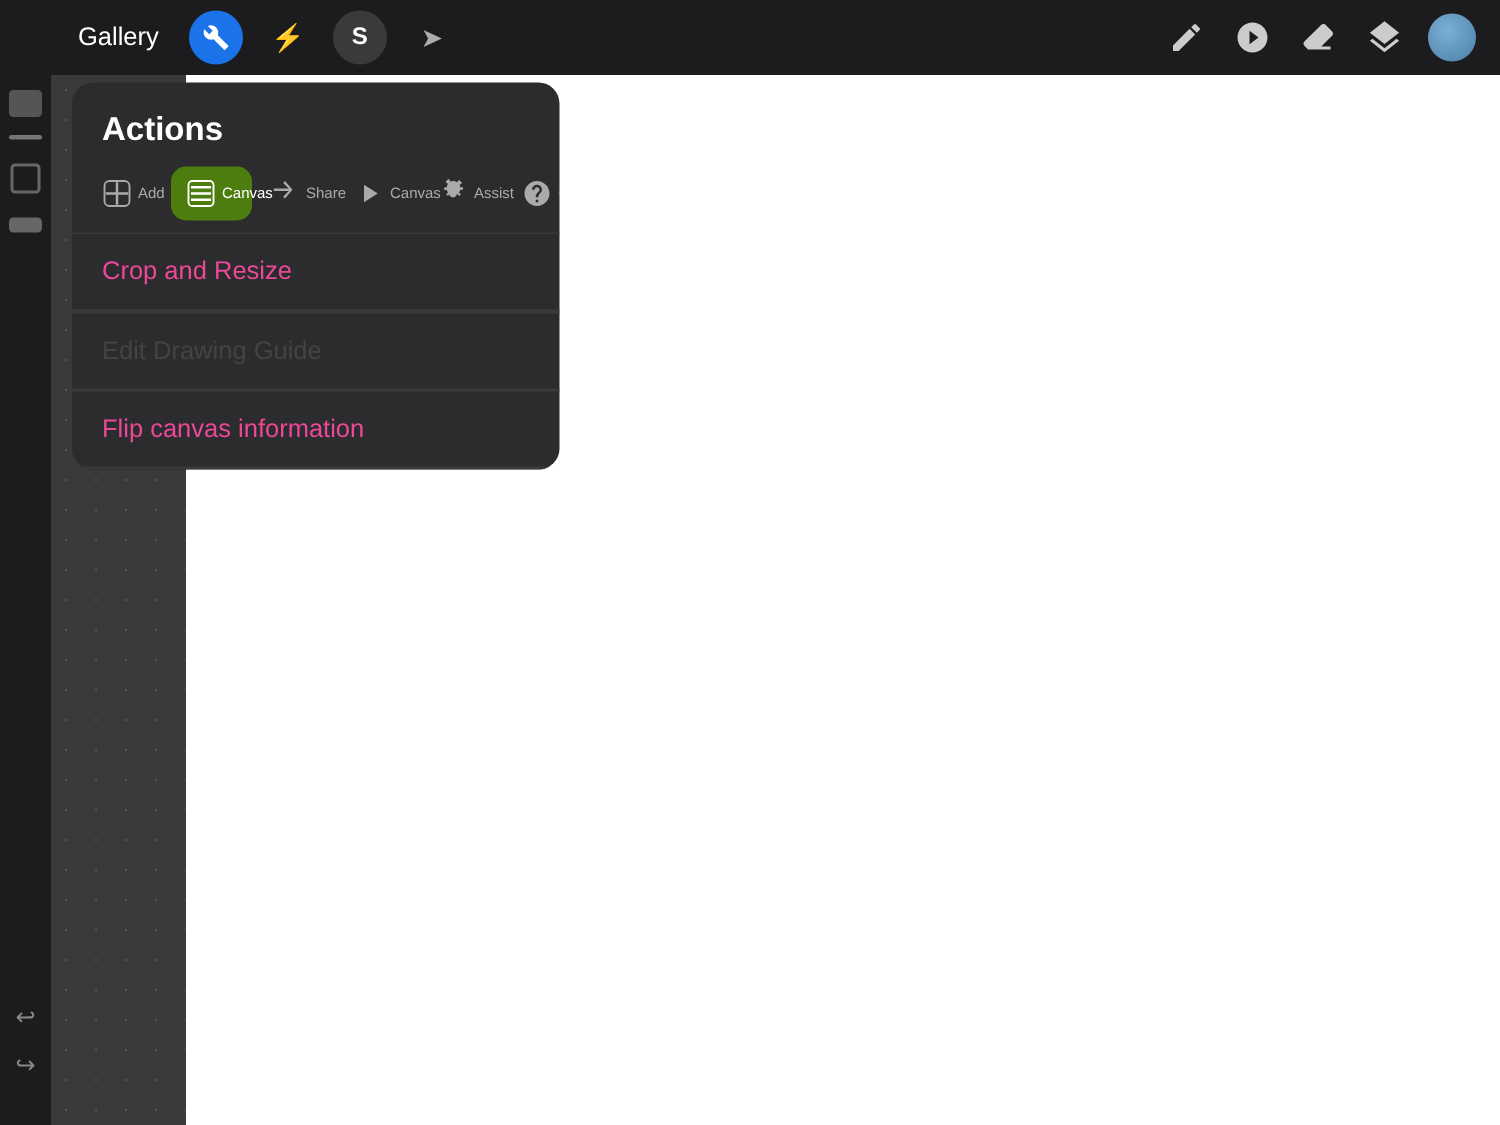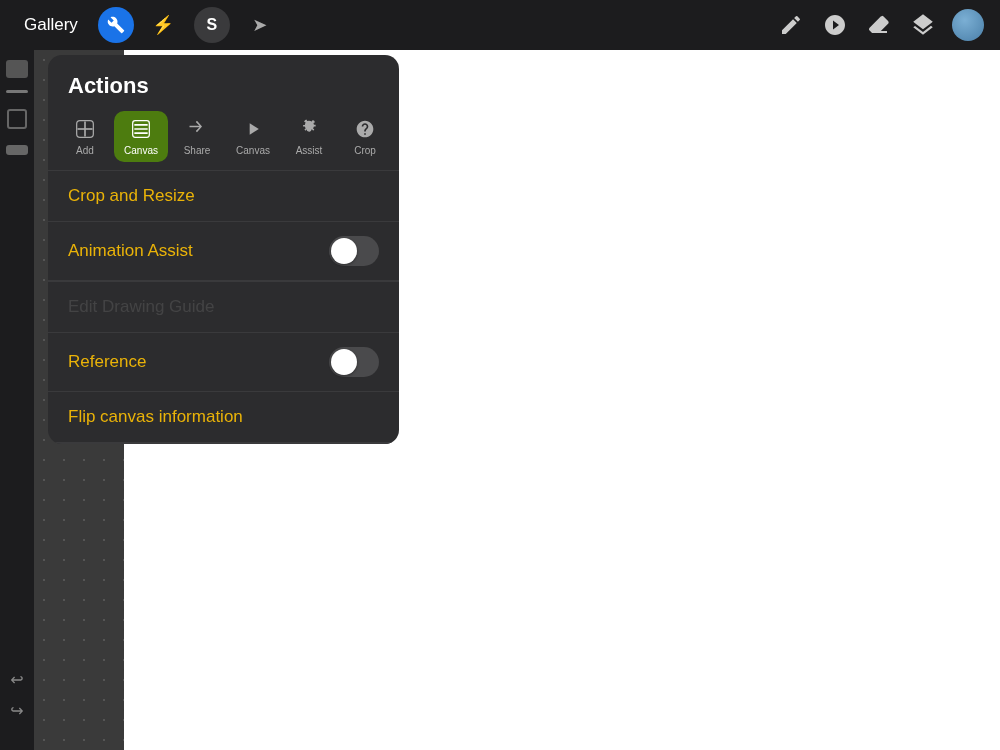--- a/index.html
+++ b/index.html
@@ -35,20 +35,21 @@
     }
 
     .gallery-btn {
       color: #fff;
       font-size: 17px;
       font-weight: 400;
       cursor: pointer;
       background: none;
       border: none;
       padding: 4px 8px;
+      margin-left: 28px;
     }
 
     .toolbar-icon {
       width: 36px;
       height: 36px;
       border-radius: 50%;
       display: flex;
       align-items: center;
       justify-content: center;
       cursor: pointer;
@@ -144,21 +145,21 @@
       background-image: radial-gradient(circle, #555 1px, transparent 1px);
       background-size: 20px 20px;
       pointer-events: none;
     }
 
     
     .actions-panel {
       position: absolute;
       top: 55px;
       left: 48px;
-      width: 351px;
+      width: 325px;
       background-color: #2c2c2e;
       border-radius: 14px;
       z-index: 200;
       overflow: hidden;
     }
 
     .actions-title {
       color: #ffffff;
       font-size: 22px;
       font-weight: 600;
@@ -168,21 +169,21 @@
     
     .tab-bar {
       display: flex;
       align-items: flex-end;
       padding: 0 10px 8px 10px;
       gap: 2px;
     }
 
     .tab-item {
       display: flex;
-      flex-direction: column;
+      flex-direction: row;
       align-items: center;
       gap: 4px;
       padding: 6px 10px;
       border-radius: 10px;
       cursor: pointer;
       min-width: 54px;
     }
 
     .tab-item.active {
       background-color: #4d7c0f;
@@ -223,21 +224,21 @@
     .menu-item {
       display: flex;
       align-items: center;
       justify-content: space-between;
       padding: 14px 20px;
       cursor: pointer;
       min-height: 50px;
     }
 
     .menu-item-label {
-      color: #eab308;
+      color: #ec4899;
       font-size: 17px;
       font-weight: 400;
     }
 
     .menu-item-label.disabled {
       color: #666;
     }
 
     
     .toggle {
@@ -387,41 +388,29 @@
     </div>
   </div>
 
   <div class="divider"></div>
 
   <div class="menu-item">
     <span class="menu-item-label">Crop and Resize</span>
   </div>
   <div class="divider"></div>
 
-  <div class="menu-item">
-    <span class="menu-item-label">Animation Assist</span>
-    <div class="toggle">
-      <div class="toggle-knob"></div>
-    </div>
-  </div>
   <div class="divider"></div>
 
   <div class="divider"></div>
 
   <div class="menu-item" style="opacity:0.4;">
     <span class="menu-item-label disabled">Edit Drawing Guide</span>
   </div>
   <div class="divider"></div>
 
-  <div class="menu-item">
-    <span class="menu-item-label">Reference</span>
-    <div class="toggle">
-      <div class="toggle-knob"></div>
-    </div>
-  </div>
   <div class="divider"></div>
 
   <div class="menu-item">
     <span class="menu-item-label">Flip canvas information</span>
   </div>
   <div class="divider"></div>
 
   <div class="divider"></div>
 
 

